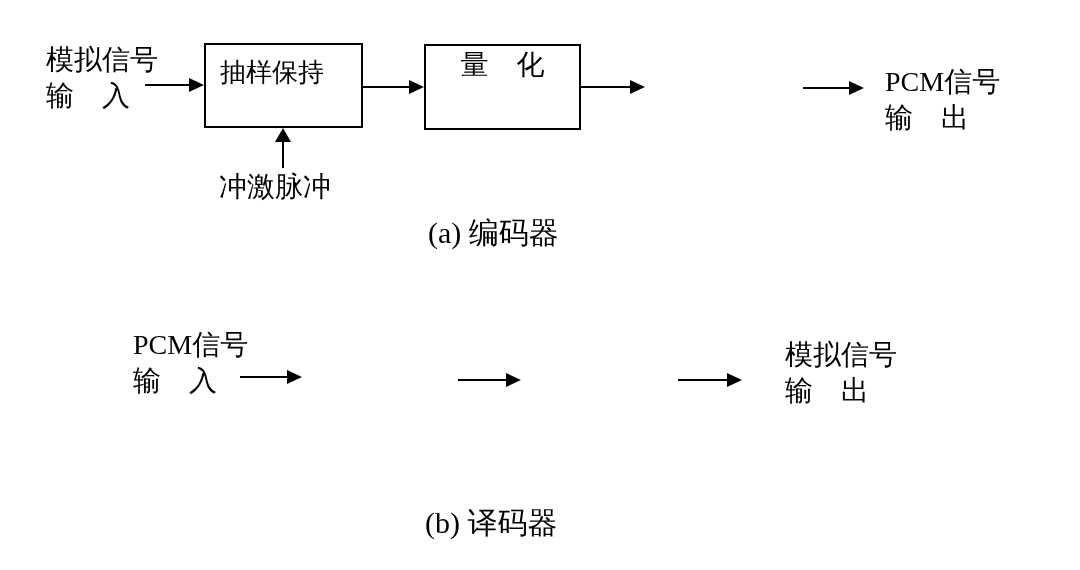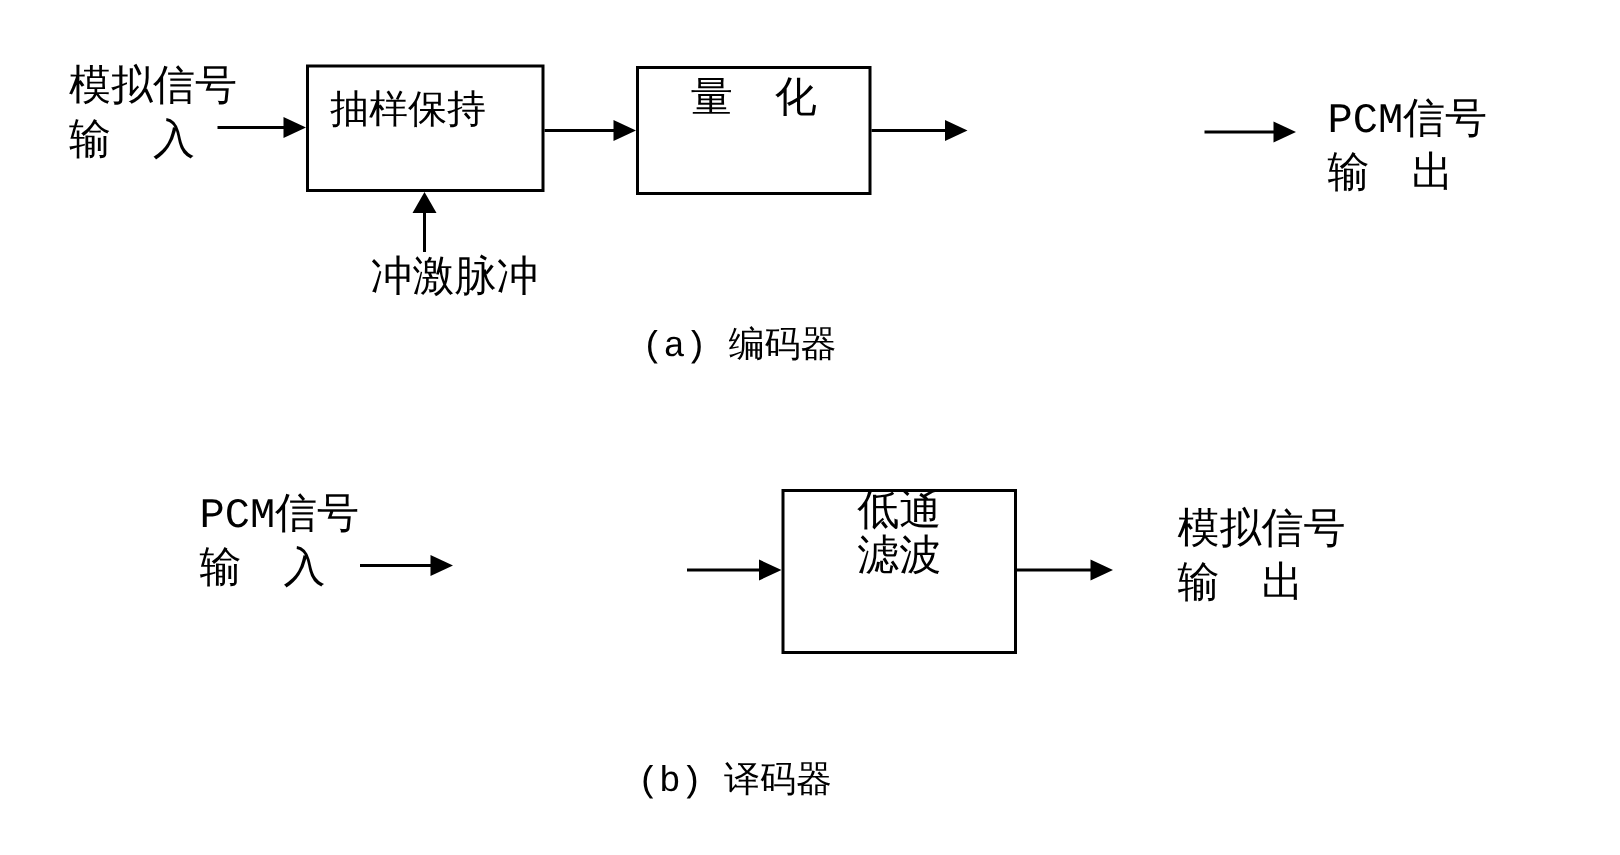--- a/index.html
+++ b/index.html
@@ -1,21 +1,21 @@
 <!DOCTYPE html>
 <html><head>
 <meta charset="utf-8">
 <style>
   html, body { margin: 0; padding: 0; background: #ffffff; }
   .canvas {
     position: relative;
     width: 1080px;
     height: 570px;
     background: #ffffff;
-    font-family: Liberation Mono, monospace;
+    font-family: Liberation Serif, serif;
     color: #000000;
     overflow: hidden;
   }
   .abs { position: absolute; }
 
   
   .io-label {
     font-size: 28px;
     line-height: 36px;
     white-space: nowrap;
@@ -67,21 +67,21 @@
   .arrow-v .head {
     position: absolute; top: 0; left: 0;
     width: 0; height: 0;
     border-left: 8px solid transparent;
     border-right: 8px solid transparent;
     border-bottom: 14px solid #000;
   }
 
   .caption {
     position: absolute;
-    font-size: 24px;
+    font-size: 30px;
     white-space: nowrap;
     color: #000;
   }
 </style>
 </head>
 <body>
 
 <div class="canvas">
 
   <div class="abs io-label" style="left:46px; top:42px;">
@@ -121,21 +121,21 @@
   <div class="abs io-label" style="left:885px; top:64px;">
     <div>PCM信号</div>
     <div>输　出</div>
   </div>
 
   <div class="arrow-v" style="left:275px; top:128px; height:40px;">
     <div class="shaft"></div>
     <div class="head"></div>
   </div>
 
-  <div class="abs io-label" style="left:219px; top:169px;margin-left:28px;">
+  <div class="abs io-label" style="left:219px; top:169px;">
     <div>冲激脉冲</div>
   </div>
 
   <div class="caption" style="left:428px; top:213px;">(a) 编码器</div>
 
   <div class="abs io-label" style="left:133px; top:327px;">
     <div>PCM信号</div>
     <div>输　入</div>
   </div>
 
@@ -143,26 +143,20 @@
     <div class="shaft"></div>
     <div class="head"></div>
   </div>
 
 
   <div class="arrow-h" style="left:458px; top:373px; width:63px;">
     <div class="shaft"></div>
     <div class="head"></div>
   </div>
 
-  <div class="block center" style="left:521px; top:326px; width:157px; height:110px;">
-    <div class="two-line">
-      <div>低通</div>
-      <div>滤波</div>
-    </div>
-  </div>
 
   <div class="arrow-h" style="left:678px; top:373px; width:64px;">
     <div class="shaft"></div>
     <div class="head"></div>
   </div>
 
   <div class="abs io-label" style="left:785px; top:337px;">
     <div>模拟信号</div>
     <div>输　出</div>
   </div>

